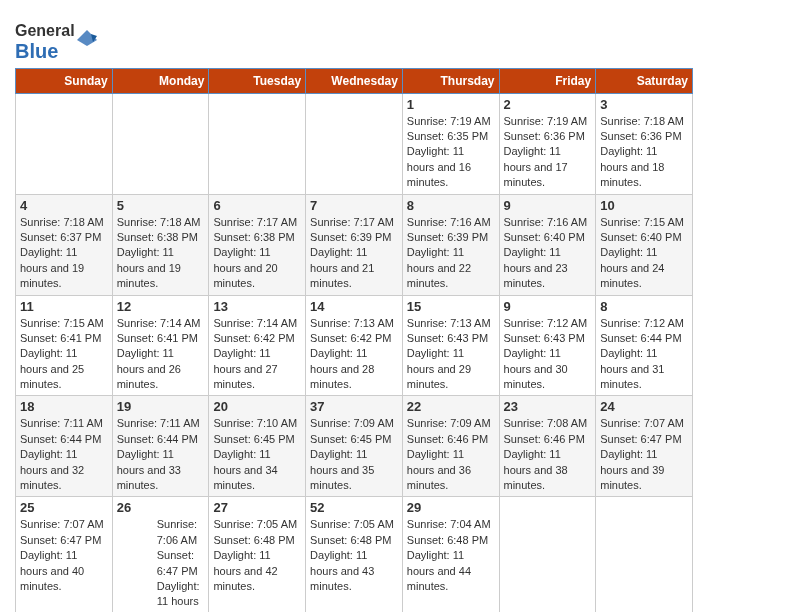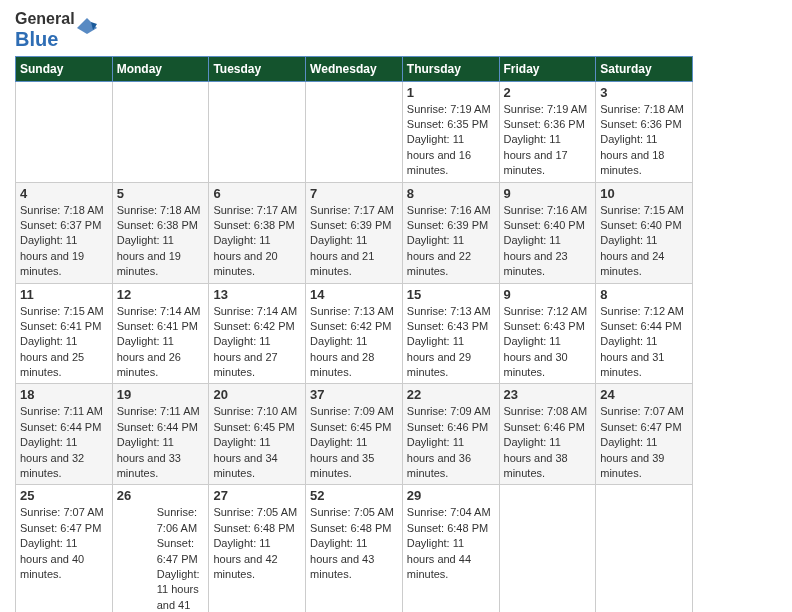--- a/index.html
+++ b/index.html
@@ -7,21 +7,21 @@
       font-family: Arial, Helvetica, sans-serif;
       background: #fff;
       width: 792px;
       height: 612px;
       overflow: hidden;
     }
     .page {
       width: 708px;
       height: 612px;
       background: #fff;
-      padding: 10px 15px;
+      padding: 22px 15px;
     }
     .header-area {
       display: flex;
       justify-content: space-between;
       align-items: flex-start;
       margin-bottom: 6px;
     }
     .logo {
       display: flex;
       align-items: center;
@@ -38,26 +38,26 @@
     .calendar-subtitle {
       font-size: 14px;
       color: #555;
     }
     .calendar-table {
       width: 100%;
       border-collapse: collapse;
       table-layout: fixed;
     }
     .calendar-table th {
-      background-color: #14532d;
+      background-color: #c2410c;
       color: #fff;
       font-size: 12px;
       font-weight: bold;
       padding: 5px 4px;
-      text-align: left;
+      text-align: right;
       border: 1px solid #5a8dc4;
     }
     .calendar-table td {
       border: 1px solid #ccc;
       vertical-align: top;
       padding: 3px 4px;
       height: 88px;
       background: #fff;
     }
     .calendar-table tr:nth-child(even) td {

